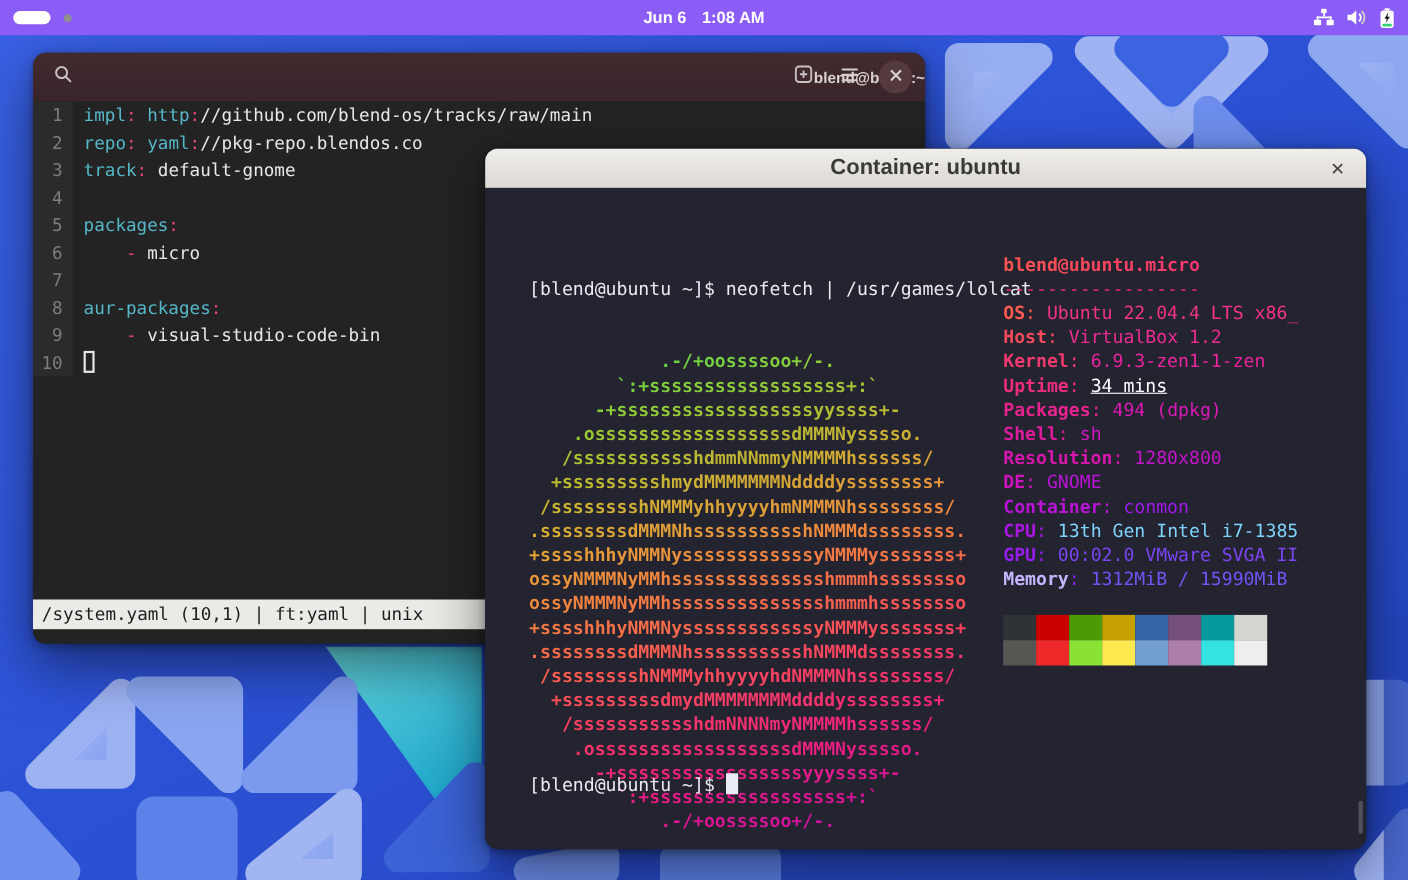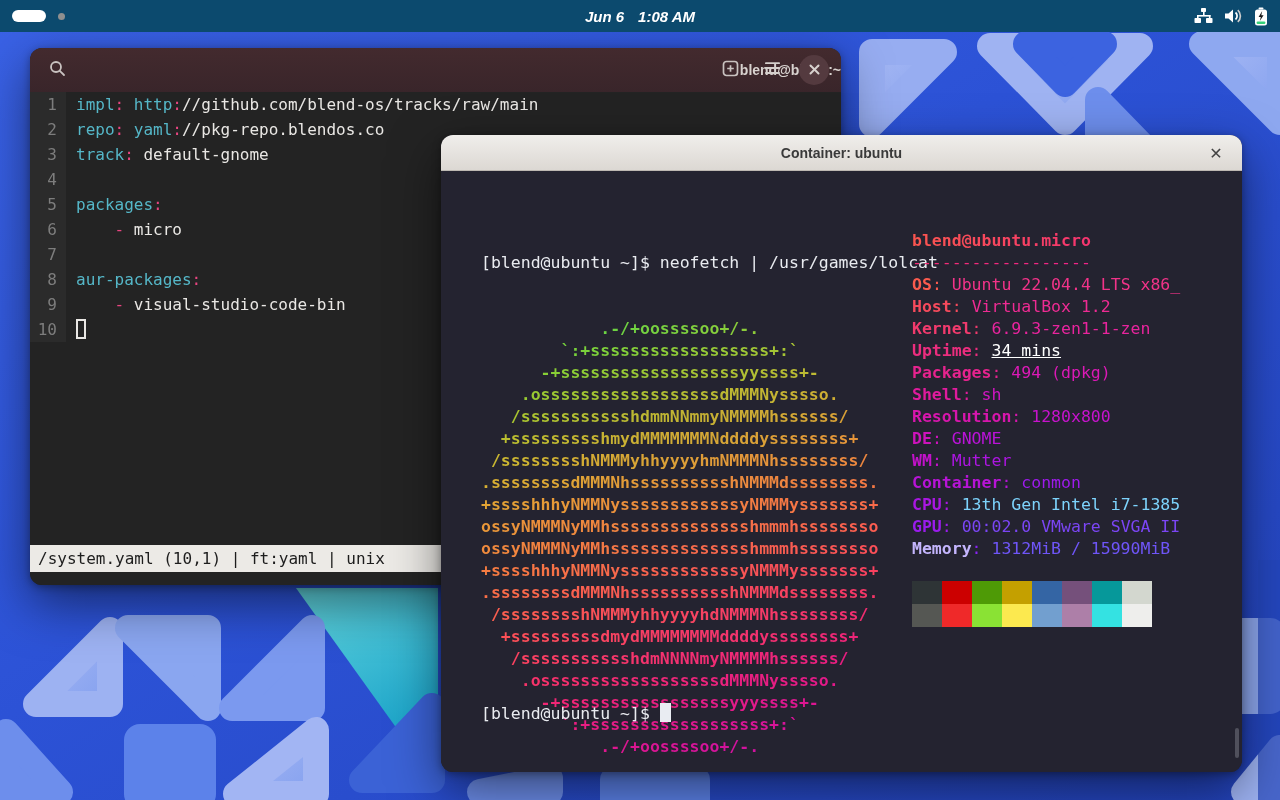--- a/index.html
+++ b/index.html
@@ -3,22 +3,22 @@
 <meta charset="utf-8">
 <style>
   * { margin:0; padding:0; box-sizing:border-box; }
   html,body { width:1280px; height:800px; overflow:hidden; background:#2c51d4; font-family:"Liberation Sans",sans-serif; }
   .stage { position:relative; width:1280px; height:800px; }
 
   
   .wallpaper { position:absolute; inset:0; z-index:0; }
 
   
-  .topbar { position:absolute; left:0; top:0; width:1280px; height:32px; background:#0c4a6e; z-index:10;
-            display:flex; align-items:center; justify-content:space-between; padding:0 12px;font-style:italic; }
+  .topbar { position:absolute; left:0; top:0; width:1280px; height:32px; background:#8b5cf6; z-index:10;
+            display:flex; align-items:center; justify-content:space-between; padding:0 12px; }
   .tb-left { display:flex; align-items:center; gap:12px; }
   .ws-pill { width:34px; height:12px; border-radius:6px; background:#ffffff; }
   .ws-dot  { width:7px; height:7px; border-radius:50%; background:#8f8f8f; }
   .clock { position:absolute; left:50%; top:0; transform:translateX(-50%); height:32px; display:flex; align-items:center; gap:14px;
            color:#ffffff; font-size:15px; font-weight:700; }
   .tb-right { display:flex; align-items:center; gap:11px; }
   .tb-right svg { display:block; }
 
   
   .window { position:absolute; border-radius:12px; box-shadow:0 18px 50px rgba(0,0,0,.5), 0 2px 8px rgba(0,0,0,.35); overflow:hidden; }
@@ -37,21 +37,21 @@
   .ed-code { padding-left:10px; }
   .tk-k { color:#55b7c8; } .tk-p { color:#e84580; } .tk-w { color:#e9e7e4; }
   .ed-cursor { display:inline-block; width:10px; height:20px; border:2px solid #e9e7e4; vertical-align:-4px; }
   .ed-status { position:absolute; left:0; right:0; bottom:13px; height:27px; background:#eceae6; color:#1d1d1d;
                font-family:"DejaVu Sans Mono",monospace; font-size:16px; line-height:27px; padding-left:8px; white-space:pre; }
 
   
   .win-cont { left:441px; top:135px; width:801px; height:637px; background:#242330; z-index:2; }
   .cont-titlebar { height:36px; background:linear-gradient(#f0eeeb,#dcd8d3); border-bottom:1px solid #bdb8b2; position:relative;
                    display:flex; align-items:center; justify-content:center; }
-  .cont-title { color:#3a3a3a; font-size:14px; font-weight:700; }
+  .cont-title { color:#3a3a3a; font-size:20px; font-weight:700; }
   .cont-close { position:absolute; right:12px; top:0; height:36px; width:28px; display:flex; align-items:center; justify-content:center;
                 color:#444444; font-size:16px; font-weight:700; font-family:"DejaVu Sans",sans-serif; cursor:default; }
   .cont-body { position:absolute; left:0; top:36px; right:0; bottom:0; background:#242330;
                font-family:"DejaVu Sans Mono",monospace; font-size:16.5px; line-height:22px; color:#e9ebf0; }
   .shell { position:absolute; left:40px; top:37px; white-space:pre; }
   .shell-line { height:22px; white-space:pre; }
   .grad { background-clip:text; -webkit-background-clip:text; color:transparent; -webkit-text-fill-color:transparent; white-space:pre; }
   .art-line { height:22px; font-weight:700; }
   .info-col { position:absolute; left:471px; top:59px; }
   .info-line { height:22px; white-space:pre; }
@@ -219,21 +219,20 @@
             <div class="info-line grad" style="font-weight: 700; background-image: linear-gradient(90deg, rgb(250, 85, 79), rgb(243, 36, 128));">blend@ubuntu.micro</div>
             <div class="info-line grad" style="background-image: linear-gradient(90deg, rgb(245, 45, 116), rgb(238, 30, 147));">------------------</div>
             <div class="info-line"><span class="info-label" style="color: rgb(250, 91, 78);">OS</span><span style="color: rgb(250, 91, 78);">: </span><span style="color: rgb(242, 51, 137);">Ubuntu 22.04.4 LTS x86_</span></div>
             <div class="info-line"><span class="info-label" style="color: rgb(246, 74, 92);">Host</span><span style="color: rgb(246, 74, 92);">: </span><span style="color: rgb(238, 43, 147);">VirtualBox 1.2</span></div>
             <div class="info-line"><span class="info-label" style="color: rgb(241, 58, 109);">Kernel</span><span style="color: rgb(241, 58, 109);">: </span><span style="color: rgb(233, 36, 158);">6.9.3-zen1-1-zen</span></div>
             <div class="info-line"><span class="info-label" style="color: rgb(236, 45, 126);">Uptime</span><span style="color: rgb(236, 45, 126);">: </span><span style="color: #ffffff; text-decoration: underline;">34 mins</span></div>
             <div class="info-line"><span class="info-label" style="color: rgb(230, 35, 142);">Packages</span><span style="color: rgb(230, 35, 142);">: </span><span style="color: rgb(219, 25, 182);">494 (dpkg)</span></div>
             <div class="info-line"><span class="info-label" style="color: rgb(223, 27, 157);">Shell</span><span style="color: rgb(223, 27, 157);">: </span><span style="color: rgb(210, 21, 194);">sh</span></div>
             <div class="info-line"><span class="info-label" style="color: rgb(215, 22, 173);">Resolution</span><span style="color: rgb(215, 22, 173);">: </span><span style="color: rgb(199, 19, 205);">1280x800</span></div>
             <div class="info-line"><span class="info-label" style="color: rgb(206, 19, 188);">DE</span><span style="color: rgb(206, 19, 188);">: </span><span style="color: rgb(187, 19, 216);">GNOME</span></div>
-            <div class="info-line"><span class="info-label" style="color: rgb(195, 18, 202);">WM</span><span style="color: rgb(195, 18, 202);">: </span><span style="color: rgb(173, 21, 226);">Mutter</span></div>
             <div class="info-line"><span class="info-label" style="color: rgb(183, 20, 214);">Container</span><span style="color: rgb(183, 20, 214);">: </span><span style="color: rgb(158, 26, 236);">conmon</span></div>
             <div class="info-line"><span class="info-label" style="color: rgb(169, 23, 226);">CPU</span><span style="color: rgb(169, 23, 226);">: </span><span style="color: #7dd3fc;">13th Gen Intel i7-1385</span></div>
             <div class="info-line"><span class="info-label" style="color: rgb(154, 28, 236);">GPU</span><span style="color: rgb(154, 28, 236);">: </span><span style="color: rgb(123, 69, 244);">00:02.0 VMware SVGA II</span></div>
             <div class="info-line"><span class="info-label" style="color: #c4b5fd;">Memory</span><span style="color: rgb(138, 35, 244);">: </span><span style="color: rgb(111, 85, 248);">1312MiB / 15990MiB</span></div>
           </div>
       <div class="palette">
         <div class="pal-row" id="pal-row-1">
               <span style="background: rgb(46, 52, 54);"></span>
               <span style="background: rgb(204, 0, 0);"></span>
               <span style="background: rgb(78, 154, 6);"></span>

